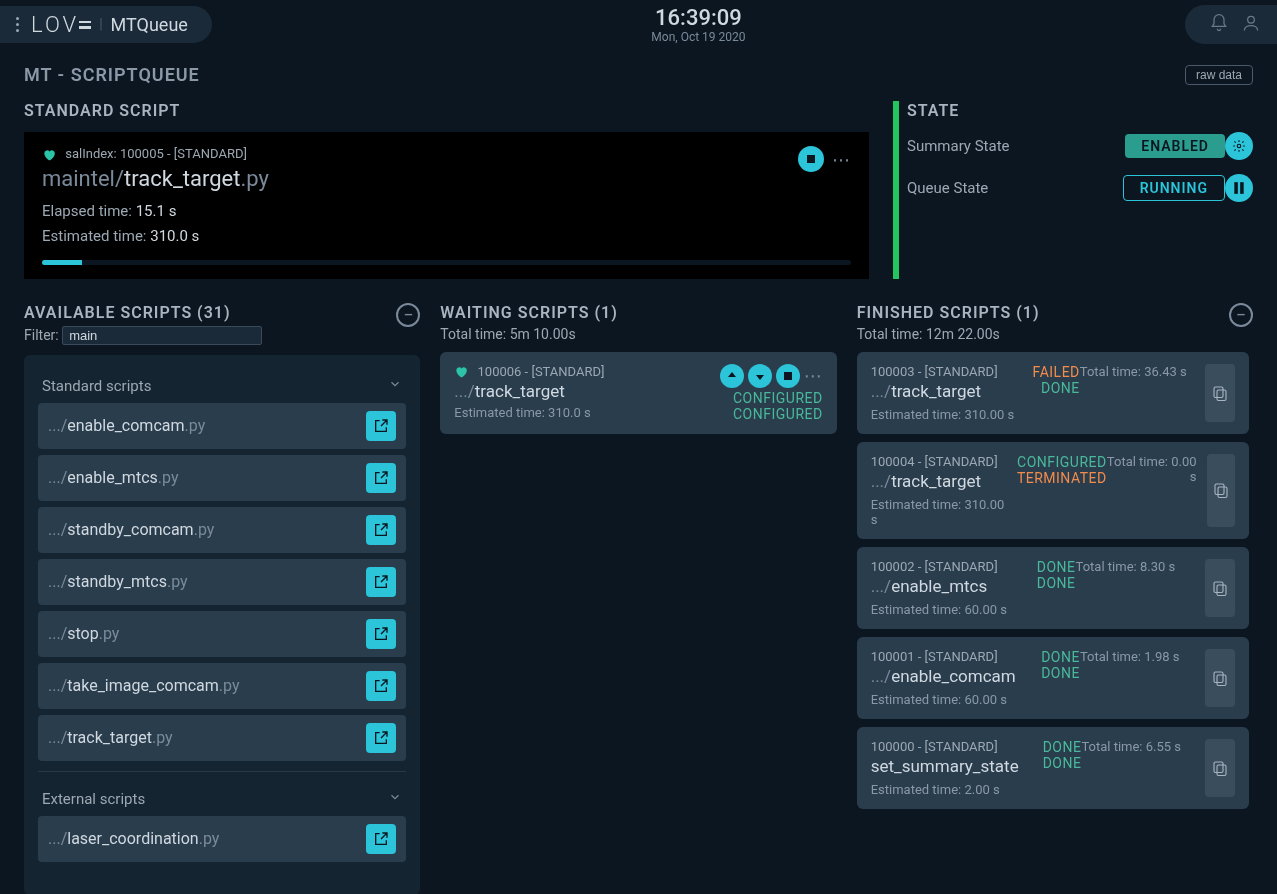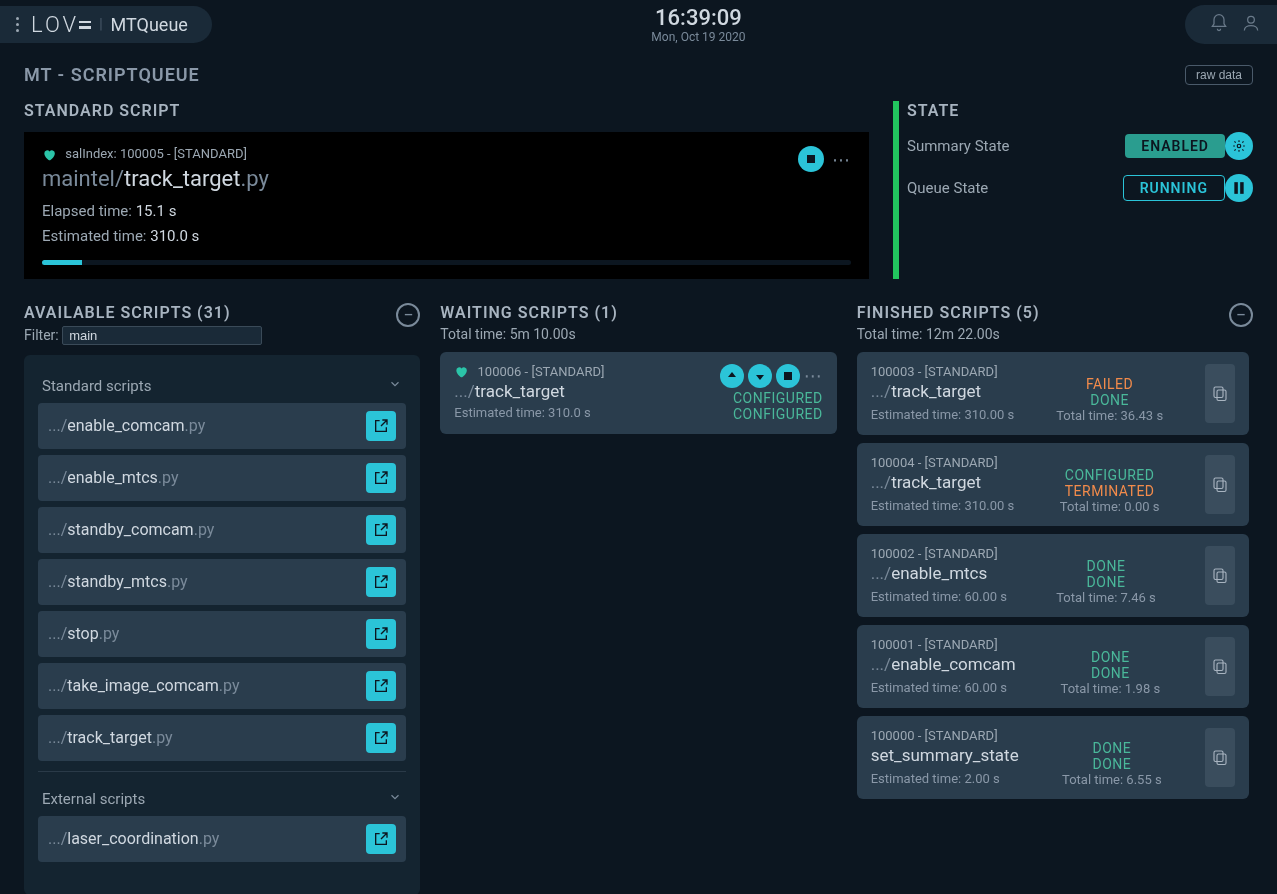--- a/index.html
+++ b/index.html
@@ -199,21 +199,21 @@
 .fin-list { height: 540px; overflow-y: auto; padding-right: 4px; }
 .fin-list::-webkit-scrollbar { width: 6px; }
 .fin-list::-webkit-scrollbar-thumb { background: #3a4a58; border-radius: 3px; }
 .fin-card { justify-content: space-between; }
 .fin-info { }
 .fin-meta { font-size: 13px; color: #9ca8b3; }
 .fin-name { font-size: 17px; margin-top: 2px; }
 .fin-name .dim { color: #7a8a9a; }
 .fin-name .nm { color: #d0d8e0; }
 .fin-est { font-size: 13px; color: #8a98a8; margin-top: 6px; }
-.fin-right { text-align: center; display: flex; flex-direction: column; justify-content: space-between; margin-top: 12px; }
+.fin-right { text-align: right; display: flex; flex-direction: row; justify-content: space-between; }
 .fin-status { font-size: 14px; letter-spacing: 0.5px; }
 .st-failed { color: #f28b4b; }
 .st-done { color: #4ab89a; }
 .st-configured { color: #4ab89a; }
 .st-terminated { color: #f28b4b; }
 .fin-total { font-size: 13px; color: #8a98a8; }
 .redo-btn {
   width: 30px; background: #3a4d5d; border-radius: 4px;
   display: flex; align-items: center; justify-content: center; cursor: pointer;
   align-self: stretch;
@@ -464,21 +464,21 @@
            </div>
          </div>
        </div>
      </div>
         </div>
     </div>
 
     <div class="col">
       <div class="col-header">
         <div>
-          <div class="col-title">FINISHED SCRIPTS (5)</div>
+          <div class="col-title">FINISHED SCRIPTS (1)</div>
           <div class="col-sub"><span>Total time:</span> <span>12m 22.00s</span></div>
         </div>
         <div class="minus-btn">−</div>
       </div>
       <div class="fin-list" id="finished-list">
           <div class="fin-card">
        <div class="fin-info">
          <div class="fin-meta">100003 - [STANDARD]</div>
          <div class="fin-name"><span class="dim">.../</span><span class="nm">track_target</span></div>
          <div class="fin-est">Estimated time: 310.00 s</div>
@@ -521,21 +521,21 @@
        <div class="fin-info">
          <div class="fin-meta">100002 - [STANDARD]</div>
          <div class="fin-name"><span class="dim">.../</span><span class="nm">enable_mtcs</span></div>
          <div class="fin-est">Estimated time: 60.00 s</div>
        </div>
        <div class="fin-right">
          <div>
            <div class="fin-status st-done">DONE</div>
            <div class="fin-status st-done">DONE</div>
          </div>
-         <div class="fin-total">Total time: 7.46 s</div>
+         <div class="fin-total">Total time: 8.30 s</div>
        </div>
        <div class="redo-btn">
               <svg viewBox="0 0 24 24">
                 <rect x="4" y="4" width="12" height="14" rx="2"></rect>
                 <rect x="8" y="8" width="12" height="14" rx="2"></rect>
               </svg>
             </div>
      </div>
           <div class="fin-card">
        <div class="fin-info">

